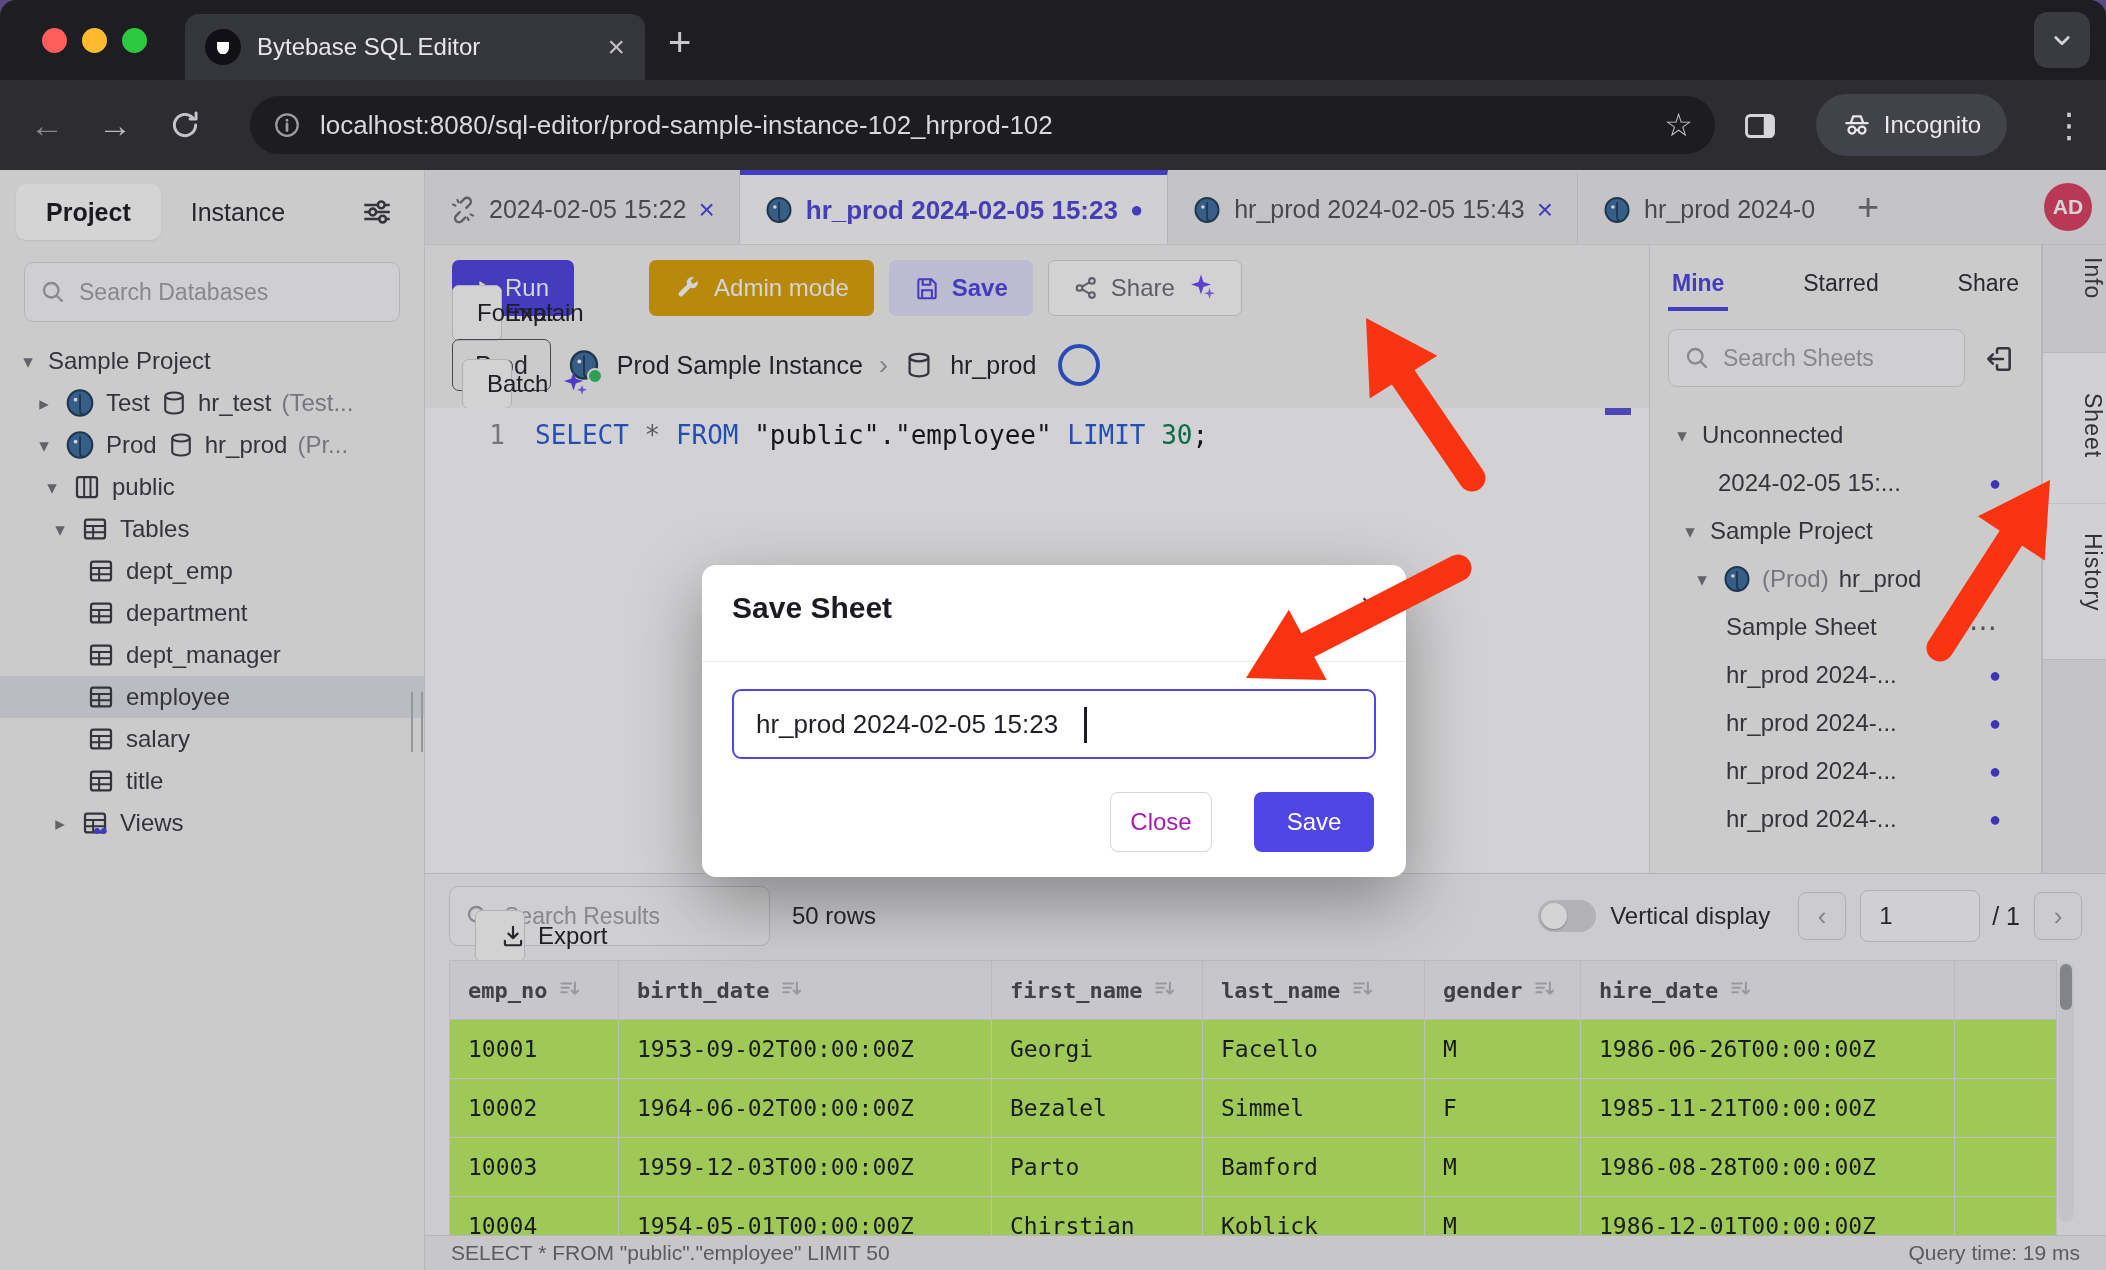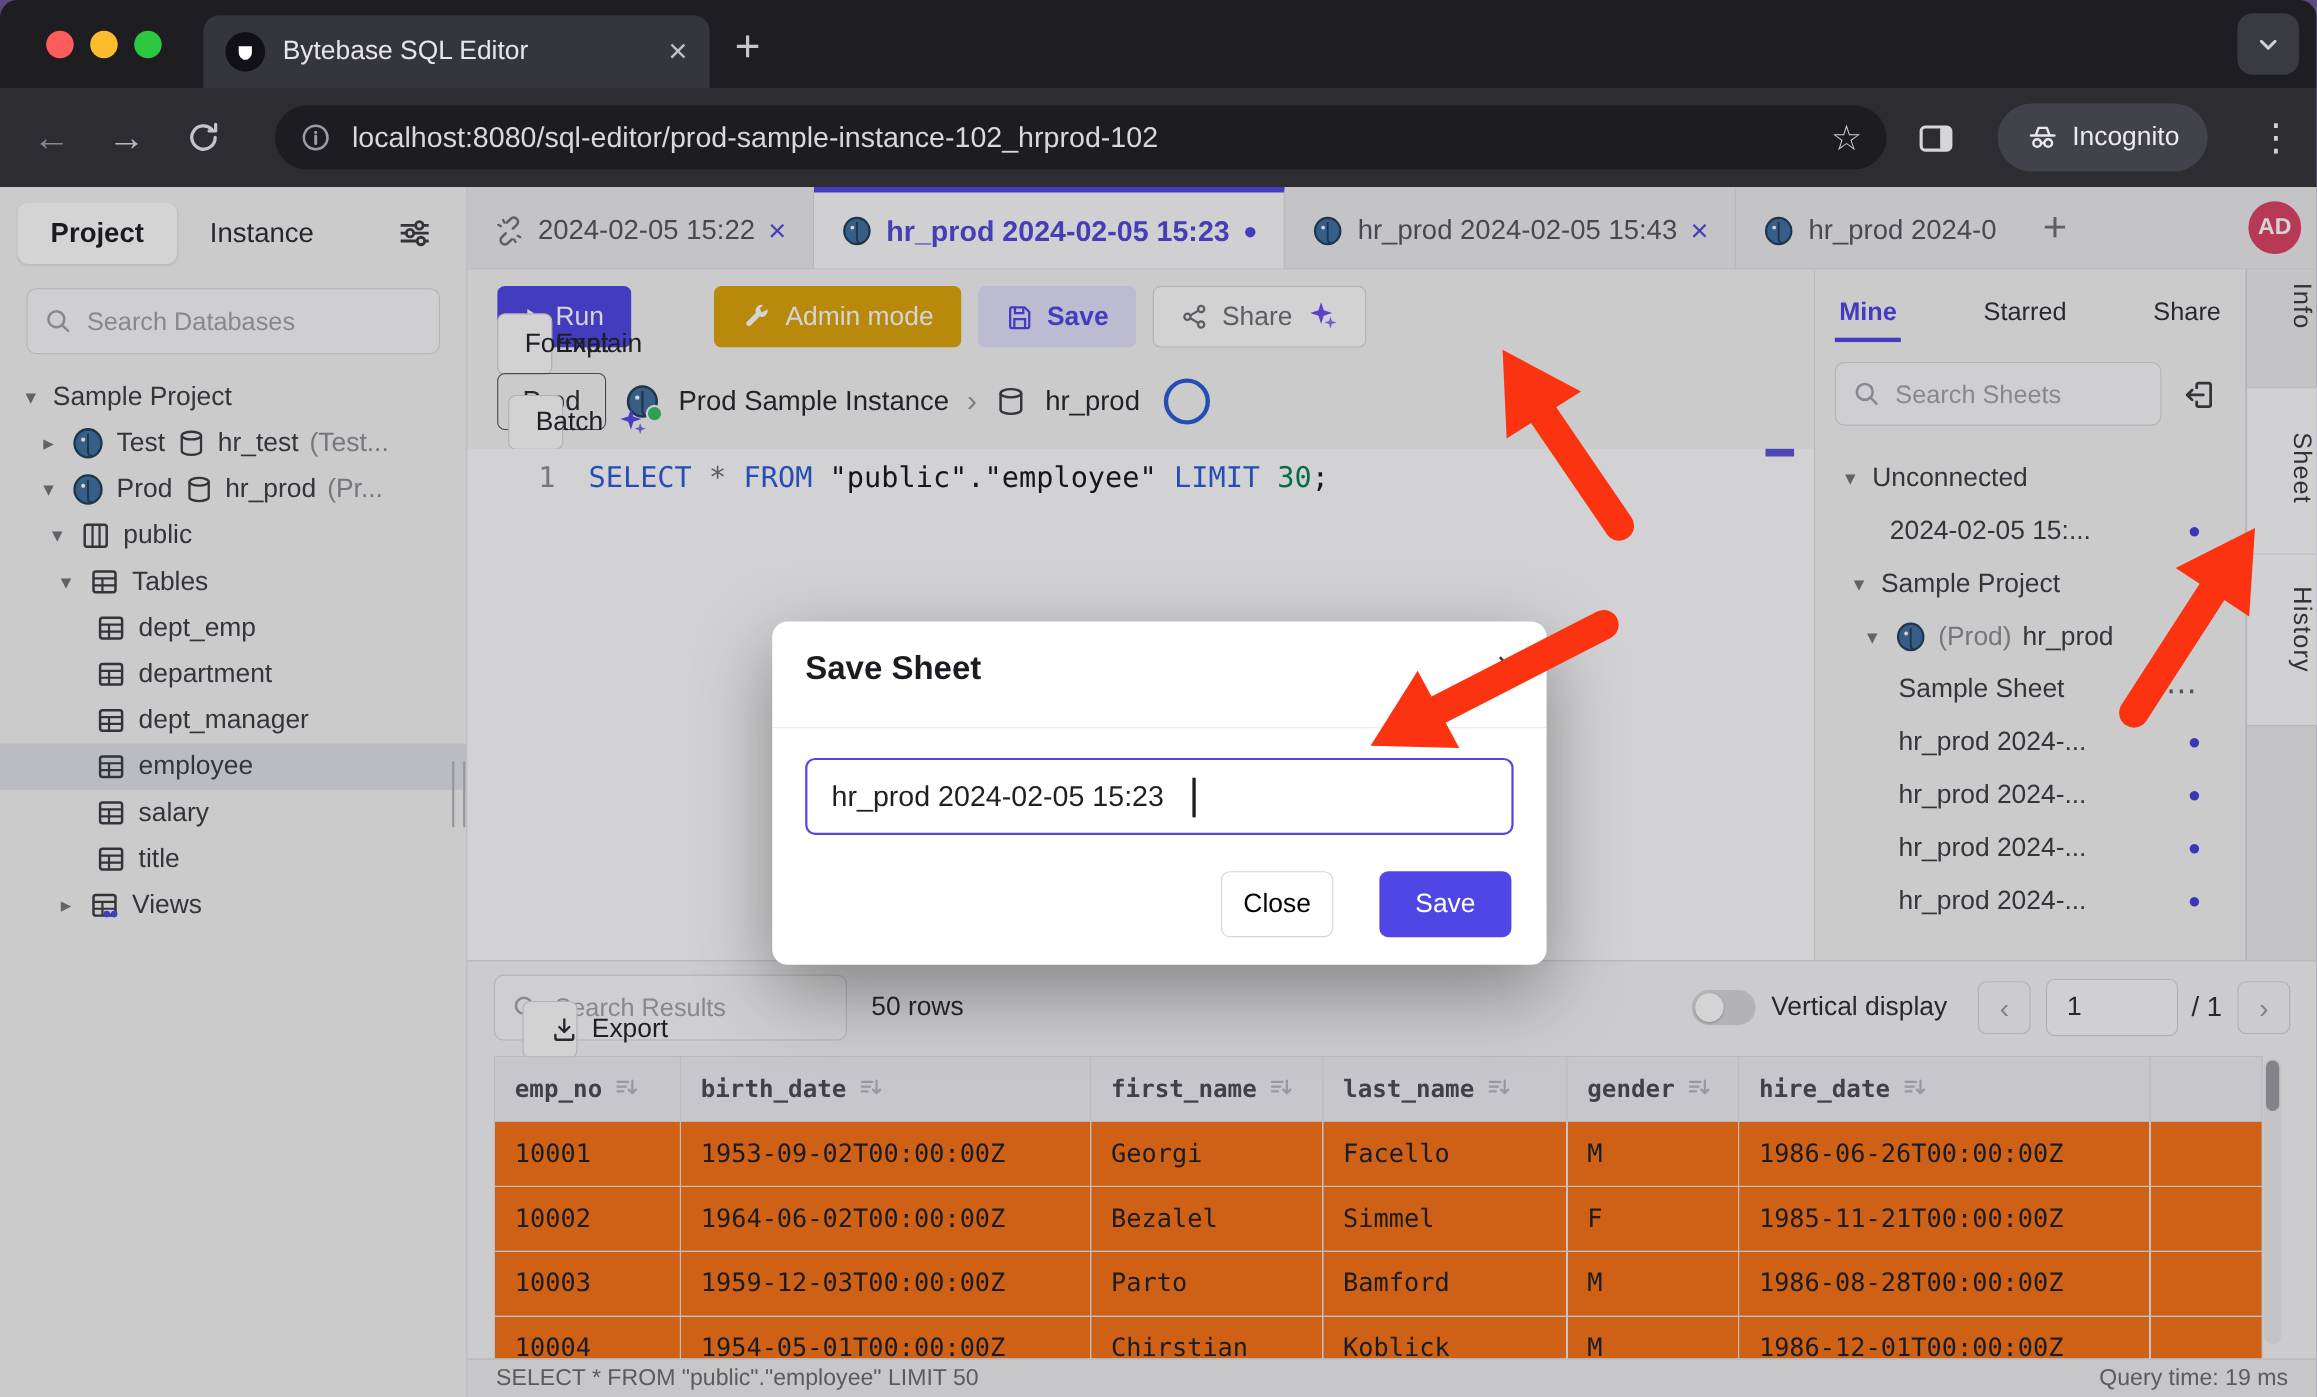--- a/index.html
+++ b/index.html
@@ -100,40 +100,40 @@
   
   .results{position:absolute;left:425px;top:703px;right:0;height:362px;background:#f6f6f8;border-top:1px solid #d8d8dc;box-sizing:border-box;overflow:hidden;}
   .res-tools{position:absolute;left:0;top:8px;width:100%;height:68px;display:flex;align-items:center;padding:0 24px;box-sizing:border-box;}
   .rowcount{font-size:24px;color:#2c2c33;margin-left:22px;}
   .toggle{width:58px;height:32px;border-radius:16px;background:#d6d6db;position:relative;flex:none;}
   .toggle .knob{position:absolute;left:3px;top:3px;width:26px;height:26px;border-radius:50%;background:#fff;box-shadow:0 1px 2px rgba(0,0,0,.25);}
   .pgbtn{width:48px;height:48px;border:1px solid #d2d2d7;border-radius:8px;display:flex;align-items:center;justify-content:center;color:#9a9aa1;font-size:26px;background:transparent;box-sizing:border-box;}
   .pginput{width:120px;height:52px;border:1px solid #d2d2d7;border-radius:8px;background:#fbfbfc;font-size:24px;color:#2c2c33;padding:0 18px;box-sizing:border-box;font-family:"Liberation Sans",sans-serif;}
   .grid{position:absolute;left:24px;top:86px;border-collapse:collapse;table-layout:fixed;font-family:"DejaVu Sans Mono",monospace;}
   .grid th{background:#f0f0f3;border:1px solid #e0e0e4;height:58px;text-align:left;padding:0 18px;font-size:22px;font-weight:600;color:#4b4b53;}
-  .grid td{background:#f97316;border:1px solid #e4e4e8;height:58px;padding:0 18px;font-size:23px;color:#1e1e25;white-space:nowrap;overflow:hidden;}
+  .grid td{background:#bef264;border:1px solid #e4e4e8;height:58px;padding:0 18px;font-size:23px;color:#1e1e25;white-space:nowrap;overflow:hidden;}
   .thead-inner{display:flex;align-items:center;gap:10px;}
   .vscroll{position:absolute;right:32px;top:88px;width:16px;height:260px;border-radius:8px;background:rgba(0,0,0,.04);}
   .vthumb{position:absolute;left:2px;top:2px;width:12px;height:46px;border-radius:6px;background:#9d9da4;}
 
   
   .statusbar{position:absolute;left:425px;top:1065px;right:0;height:35px;background:#f0f0f2;border-top:1px solid #dadade;
     display:flex;align-items:center;justify-content:space-between;padding:0 26px;box-sizing:border-box;font-size:21px;color:#6b6b74;}
 
   
   .modal{position:absolute;left:702px;top:565px;width:704px;height:312px;background:#fff;border-radius:14px;z-index:90;
     box-shadow:0 24px 70px rgba(0,0,0,.35);}
   .m-title{position:absolute;left:30px;top:26px;font-size:30px;font-weight:600;color:#1b1b22;}
   .m-x{position:absolute;right:26px;top:22px;font-size:34px;color:#3f3f46;line-height:1;}
   .m-div{position:absolute;left:0;top:96px;width:100%;height:1px;background:#ececef;}
   .m-input{position:absolute;left:30px;top:124px;width:644px;height:70px;border:2px solid #4f46e5;border-radius:9px;
     box-sizing:border-box;font-size:26px;color:#1f1f26;padding:0 22px;background:#fff;font-family:"Liberation Sans",sans-serif;outline:none;}
   .m-caret{position:absolute;left:382px;top:142px;width:2.5px;height:36px;background:#1c1c24;}
   .m-btn{position:absolute;top:227px;height:60px;border-radius:8px;display:flex;align-items:center;justify-content:center;font-size:24px;box-sizing:border-box;}
-  .m-close{left:408px;width:102px;background:#fff;border:1px solid #d4d4d9;color:#000000;}
+  .m-close{left:408px;width:102px;background:#fff;border:1px solid #d4d4d9;color:#a21caf;}
   .m-save{left:552px;width:120px;background:#4f46e5;color:#fff;font-weight:500;}
 
   .arrows{position:absolute;left:0;top:0;width:2106px;height:1270px;z-index:100;pointer-events:none;}
 </style>
 </head>
 <body>
 
 <svg width="0" height="0" style="position:absolute" aria-hidden="true">
   <defs>
     <symbol id="sym-pg" viewBox="0 0 24 24">

